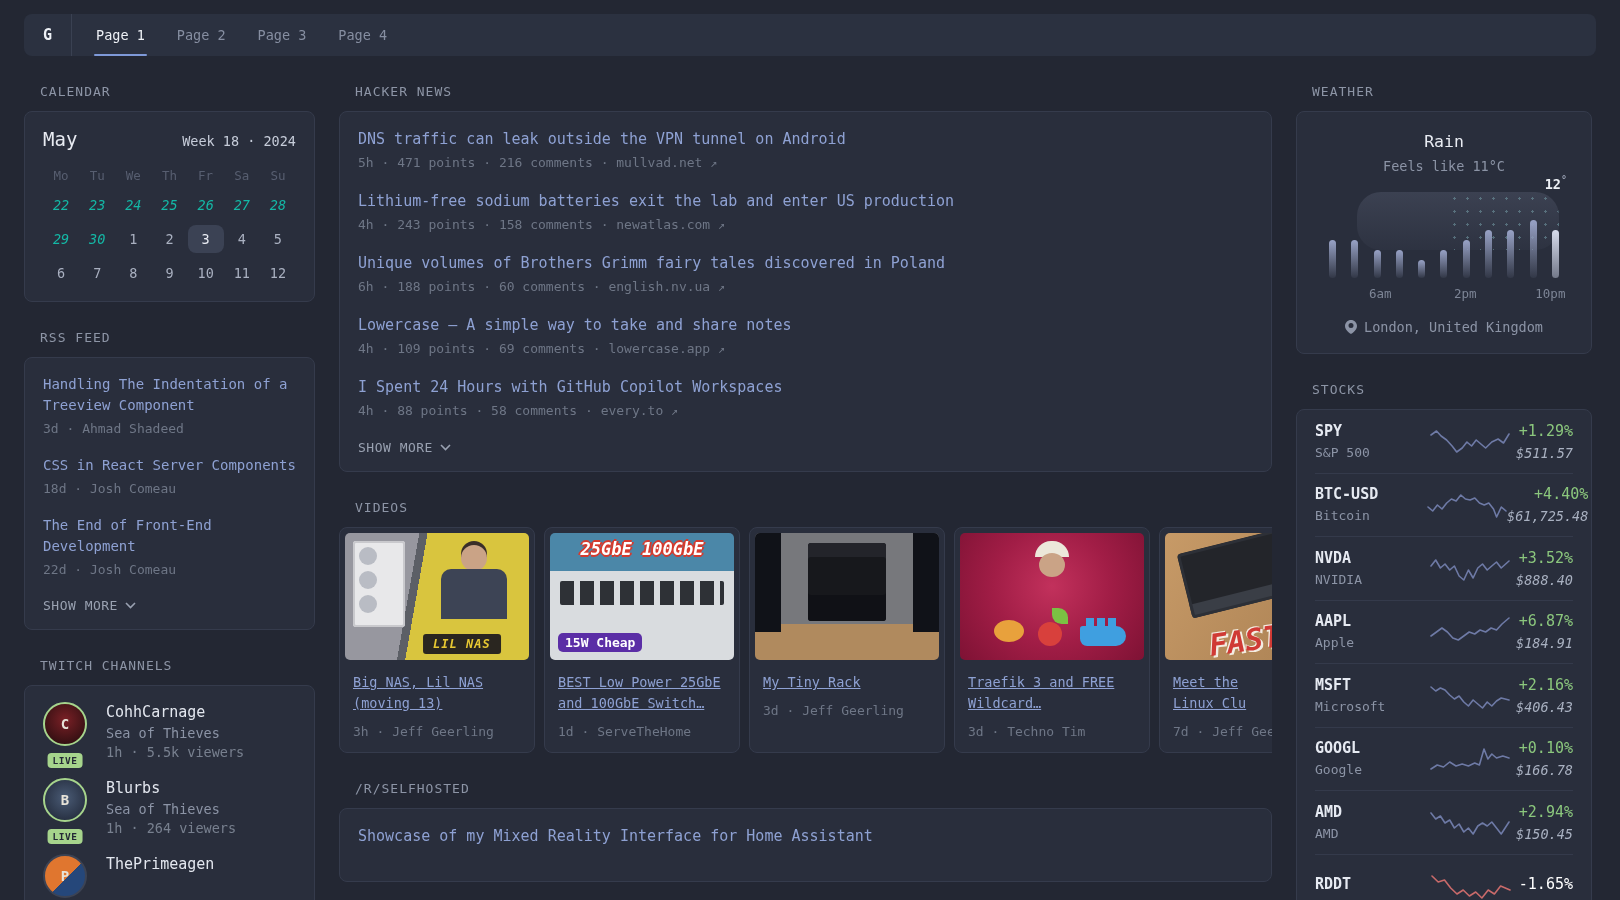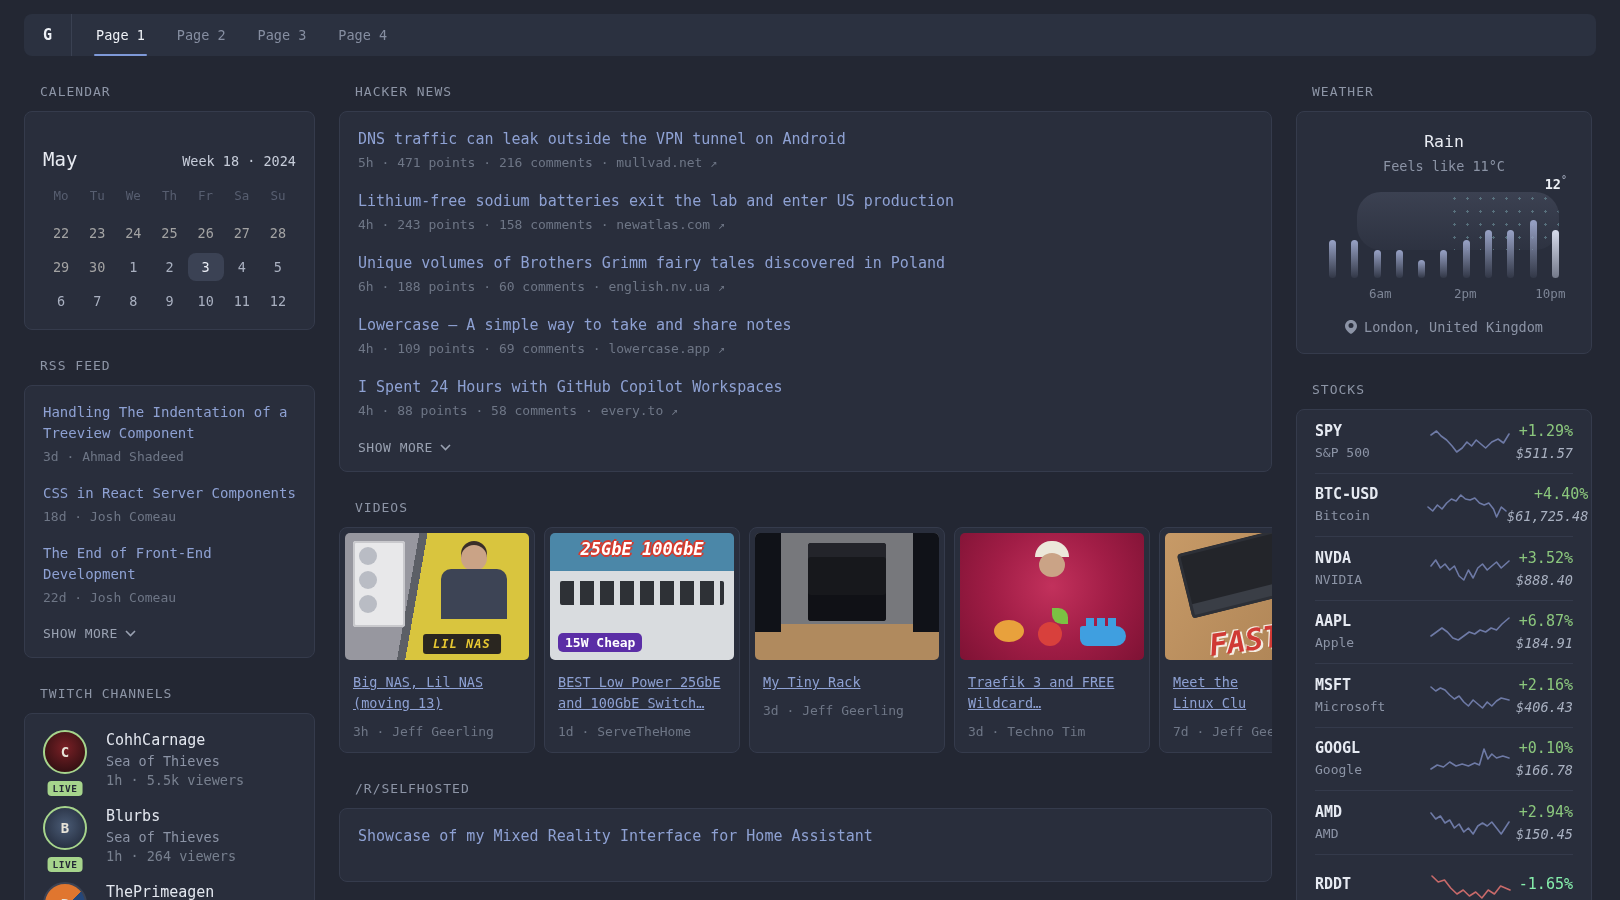--- a/index.html
+++ b/index.html
@@ -39,31 +39,31 @@
   .sec-label {
     margin:28px 0 12px 16px;
     font-size:13px; letter-spacing:1px; color:#8d95a6;
   }
   .card {
     background:#292e3c; border:1px solid #353b4c; border-radius:8px;
   }
   
   .cal-card { padding:16px 18px 14px 18px; }
   .cal-head { display:flex; align-items:baseline; justify-content:space-between; margin-bottom:18px; }
-  .cal-month { font-size:19px; color:#e8ebf2;margin-top:20px; }
+  .cal-month { font-size:19px; color:#e8ebf2; }
   .cal-week { font-size:13.5px; color:#c6ccd9; }
   .cal-dow, .cal-days { display:grid; grid-template-columns:repeat(7,1fr); }
   .cal-dow span { text-align:center; font-size:12.5px; color:#575e70; }
-  .cal-dow { margin-bottom:16px; }
+  .cal-dow { margin-bottom:8px; }
   .cal-days { row-gap:6px; }
   .day {
     height:28px; line-height:28px; text-align:center;
     font-size:13.5px; color:#a9b0c0; border-radius:8px;
   }
-  .day.muted { color:#a3a3a3; }
+  .day.muted { color:#14b8a6;font-style:italic; }
   .day.selected { background:#3b4254; color:#e8ebf3; }
   
   .feed-card { padding:16px 18px; }
   .feed-item { margin-bottom:18px; }
   .feed-title {
     display:block; font-size:15px; line-height:22px;
     color:#8ea1d3; text-decoration:none; cursor:pointer;
   }
   .rss .feed-title { font-size:14px; line-height:21px; }
   .feed-meta { margin-top:4px; font-size:13px; line-height:17px; color:#6e7686; }
@@ -182,21 +182,21 @@
   .stock-row:last-child { border-bottom:none; }
   .st-left { width:112px; flex:none; }
   .st-sym { font-size:15px; font-weight:bold; color:#e6eaf2; line-height:19px; }
   .st-name { font-size:13px; color:#8c94a6; margin-top:4px; line-height:16px; }
   .spark { width:80px; height:34px; flex:none; margin:0 auto; }
   .spark polyline { fill:none; stroke:#6e7aa6; stroke-width:1.6; stroke-linejoin:round; stroke-linecap:round; }
   .spark.down polyline { stroke:#c96a6a; }
   .st-right { margin-left:auto; text-align:right; }
   .st-chg { font-size:15px; line-height:19px; }
   .st-chg.up { color:#8bc77d; }
-  .st-chg.down { color:#86efac; }
+  .st-chg.down { color:#ffffff; }
   .st-price { font-size:13.5px; color:#a9b1c1; margin-top:4px; line-height:16px;font-style:italic; }
 </style>
 </head>
 <body>
 
 <nav class="navbar">
   <div class="logo">G</div>
   <div class="tabs">
     <div class="tab active">Page 1</div>
     <div class="tab">Page 2</div>

